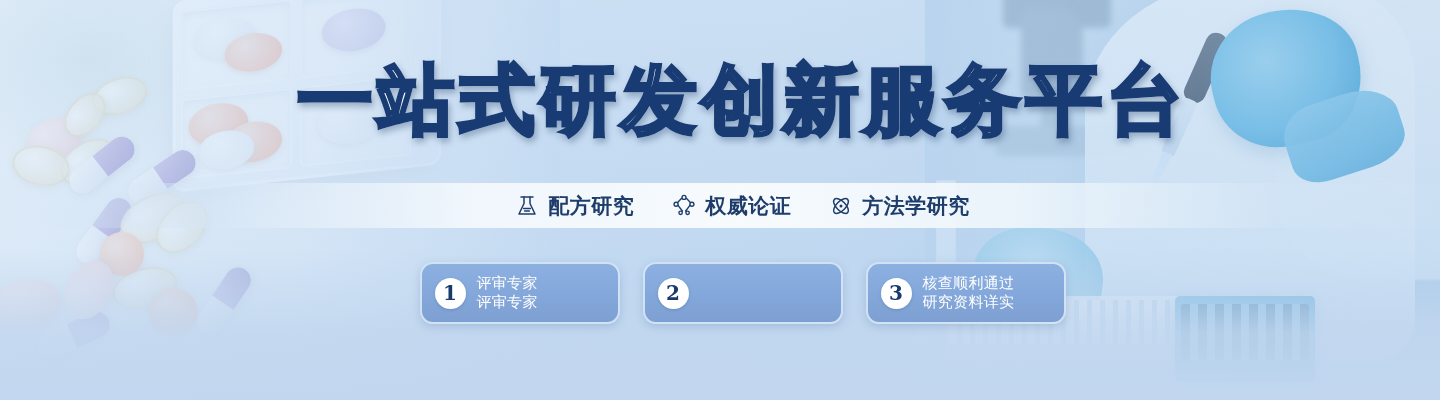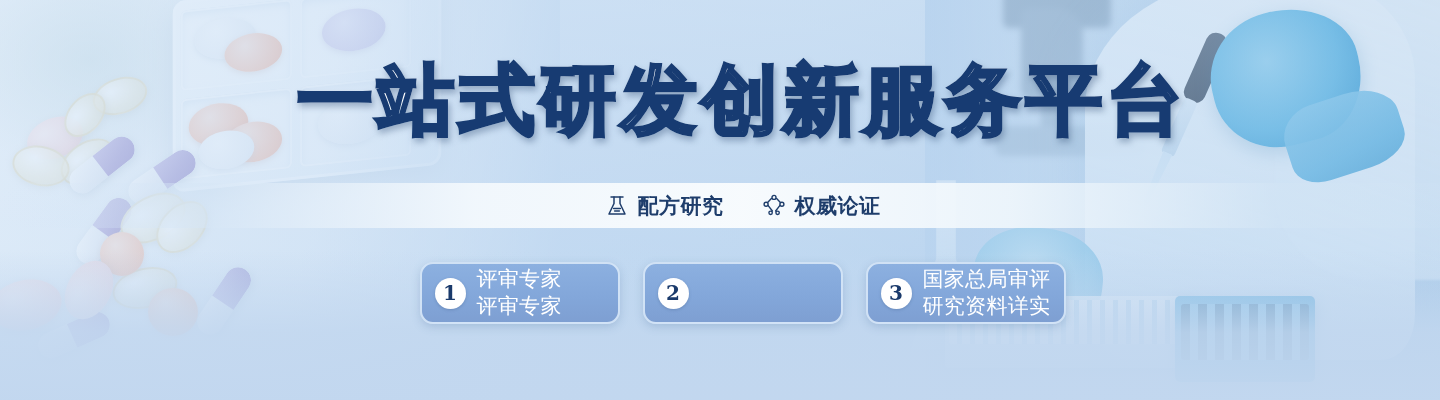--- a/index.html
+++ b/index.html
@@ -281,21 +281,21 @@
     width: 31px; height: 31px; border-radius:50%;
     background: #ffffff;
     display:flex; align-items:center; justify-content:center;
     font-family: "DejaVu Serif", "Liberation Serif", serif;
     font-size: 20px; font-weight: 700;
     color: #1a3a6b;
     box-shadow: 0 1px 3px rgba(60,90,130,.3);
   }
   .card-text {
     font-family: "DejaVu Sans", "Liberation Sans", sans-serif;
-    font-size: 21px;
+    font-size: 15px;
     font-weight: 500;
     color: #ffffff;
     line-height: 1.28;
     letter-spacing: .3px;
     white-space: nowrap;
   }
   .card-text span { display:block; }
 </style>
 </head>
 <body>
@@ -416,20 +416,30 @@
               <circle cx="12" cy="3.4" r="2"></circle>
               <circle cx="4.1" cy="10.2" r="2"></circle>
               <circle cx="19.9" cy="10.2" r="2"></circle>
               <circle cx="8.6" cy="18.8" r="1.7"></circle>
               <circle cx="15.6" cy="18.8" r="1.7"></circle>
             </svg>
           </span>
           <span class="lbl">权威论证</span>
         </div>
 
+        <div class="sub-item">
+          <span class="ico">
+            <svg viewBox="0 0 24 24" width="24" height="24" fill="none" stroke="#1e3d6b" stroke-width="1.5" stroke-linecap="round">
+              <ellipse cx="12" cy="12" rx="4.6" ry="9.4" transform="rotate(45 12 12)"></ellipse>
+              <ellipse cx="12" cy="12" rx="4.6" ry="9.4" transform="rotate(-45 12 12)"></ellipse>
+              <circle cx="12" cy="12" r="1.5" fill="#1e3d6b" stroke="none"></circle>
+            </svg>
+          </span>
+          <span class="lbl">方法学研究</span>
+        </div>
 
       </div>
     </div>
 
     <div class="cards">
 
       <div class="card">
         <div class="badge">1</div>
         <div class="card-text">
           <span>评审专家</span>
@@ -439,21 +449,21 @@
 
       <div class="card">
         <div class="badge">2</div>
         <div class="card-text">
         </div>
       </div>
 
       <div class="card">
         <div class="badge">3</div>
         <div class="card-text">
-          <span>国家总局审评</span>
+          <span>核查顺利通过</span>
           <span>研究资料详实</span>
         </div>
       </div>
 
     </div>
 
   </div>
 </div>
 
 </body></html>

